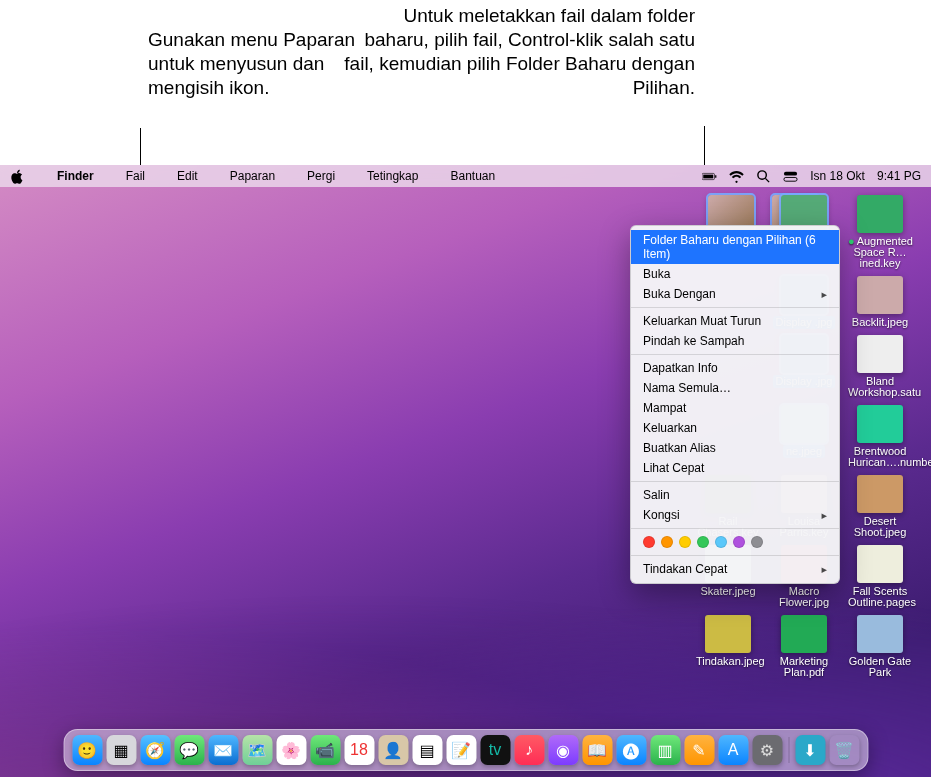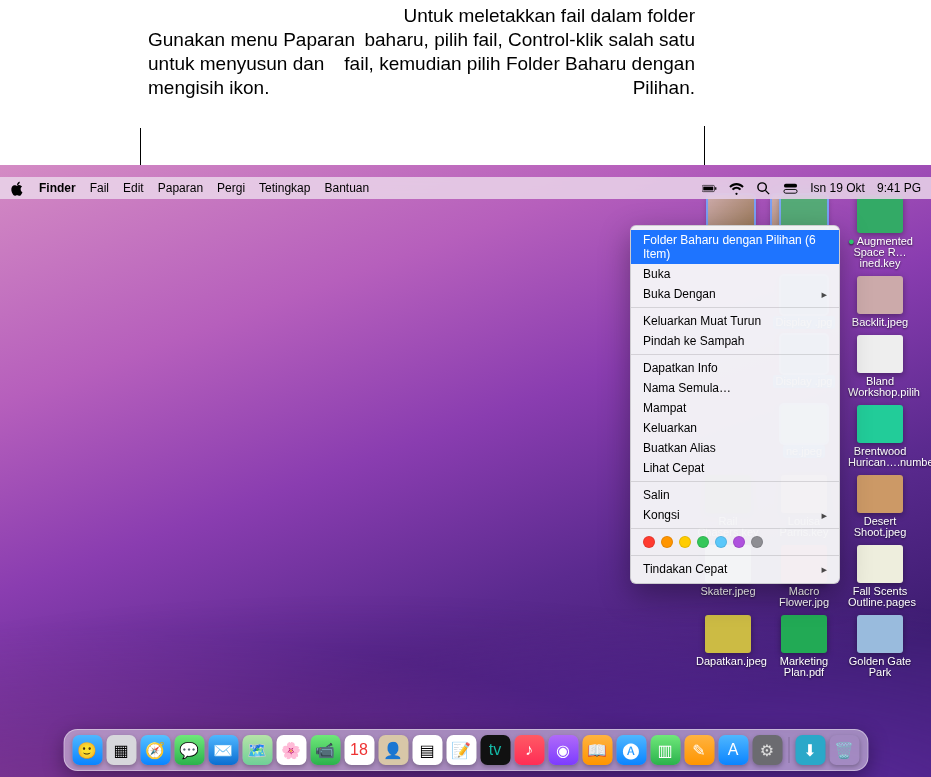--- a/index.html
+++ b/index.html
@@ -53,24 +53,23 @@
 
   .menubar {
     height: 22px;
     background: rgba(234,214,234,.85);
     backdrop-filter: blur(8px);
     display: flex;
     align-items: center;
     font-size: 12px;
     color: #000;
     padding: 0 10px;
-    gap: 14px;
+    gap: 32px;
     position: relative;
     z-index: 5;
-    margin-top: 12px;
   }
   .menubar .app { font-weight: 600; }
   .menubar .right {
     margin-left: auto;
     display: flex;
     align-items: center;
     gap: 12px;
   }
   .mb-icon { width: 15px; height: 15px; display:inline-flex; align-items:center; justify-content:center; }
   .mb-icon svg { width: 15px; height: 15px; }
@@ -207,21 +206,21 @@
             <circle cx="6.5" cy="6.5" r="4.5" fill="none" stroke="#000" stroke-width="1.5"></circle>
             <line x1="10" y1="10" x2="14" y2="14" stroke="#000" stroke-width="1.5"></line>
           </svg>
       </span>
       <span class="mb-icon">
         <svg viewBox="0 0 16 16">
             <rect x="1" y="3" width="14" height="4" rx="2" fill="#000"></rect>
             <rect x="1" y="9" width="14" height="4" rx="2" fill="none" stroke="#000"></rect>
           </svg>
       </span>
-      <span>Isn 19 Okt</span>
+      <span>Isn 18 Okt</span>
       <span>9:41 PG</span>
     </div>
   </div>
 
   <div class="behind-thumbs">
     <div class="bt"></div>
     <div class="bt"></div>
   </div>
 
   <div class="desktop-icons" id="desktop-grid">
@@ -252,21 +251,21 @@
       <div class="dicon" style="visibility: hidden;">
         <div class="thumb"></div>
         <div class="label">.</div>
       </div>
       <div class="dicon selected">
         <div class="thumb" style="background: rgb(68, 136, 204);"></div>
         <div class="label">Display .jpg</div>
       </div>
       <div class="dicon">
         <div class="thumb" style="background: rgb(238, 238, 238);"></div>
-        <div class="label">Bland Workshop.pilih</div>
+        <div class="label">Bland Workshop.satu</div>
       </div>
       <div class="dicon" style="visibility: hidden;">
         <div class="thumb"></div>
         <div class="label">.</div>
       </div>
       <div class="dicon selected">
         <div class="thumb" style="background: rgb(119, 187, 204);"></div>
         <div class="label">ne.jpeg</div>
       </div>
       <div class="dicon">
@@ -292,21 +291,21 @@
       <div class="dicon">
         <div class="thumb" style="background: rgb(204, 51, 102);"></div>
         <div class="label">Macro Flower.jpg</div>
       </div>
       <div class="dicon">
         <div class="thumb" style="background: rgb(238, 238, 221);"></div>
         <div class="label">Fall Scents Outline.pages</div>
       </div>
       <div class="dicon">
         <div class="thumb" style="background: rgb(204, 187, 68);"></div>
-        <div class="label">Dapatkan.jpeg</div>
+        <div class="label">Tindakan.jpeg</div>
       </div>
       <div class="dicon">
         <div class="thumb" style="background: rgb(34, 170, 85);"></div>
         <div class="label">Marketing Plan.pdf</div>
       </div>
       <div class="dicon">
         <div class="thumb" style="background: rgb(153, 187, 221);"></div>
         <div class="label">Golden Gate Park</div>
       </div>
     </div>

